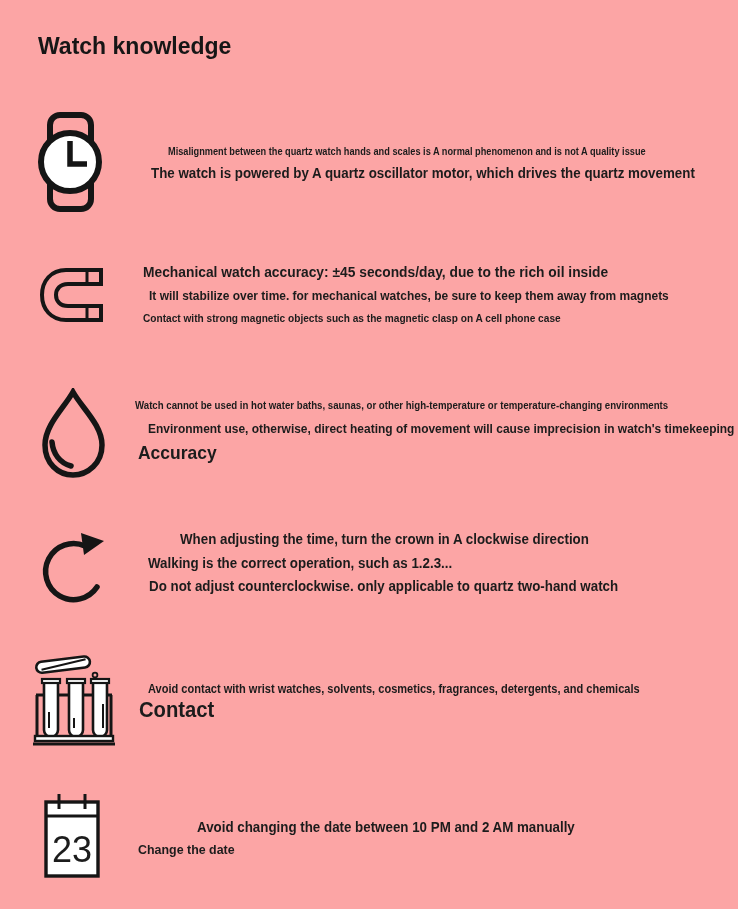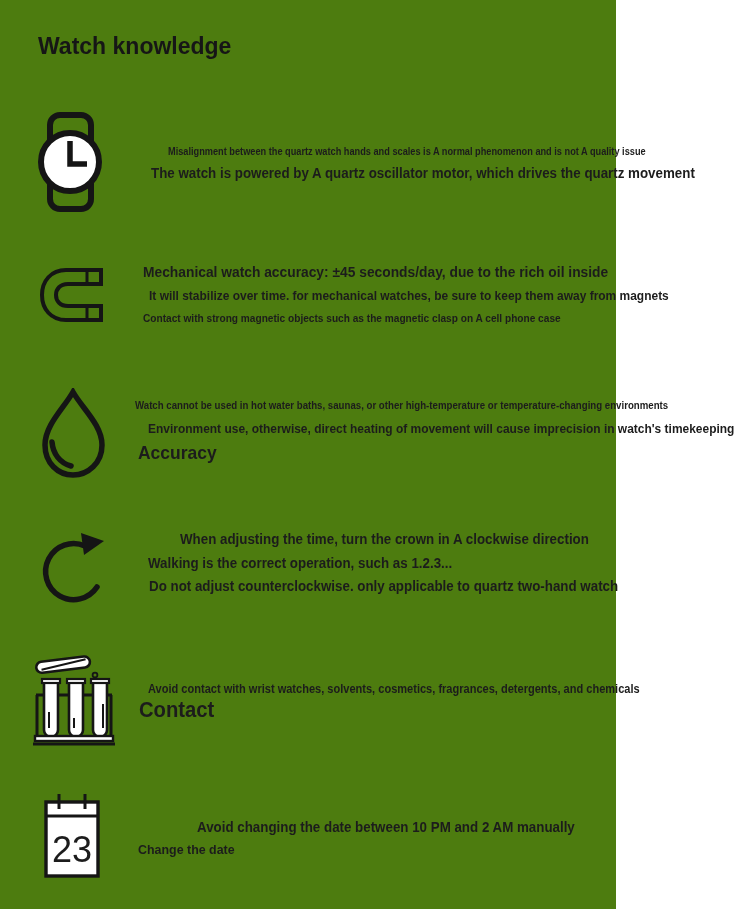--- a/index.html
+++ b/index.html
@@ -3,21 +3,21 @@
 <meta charset="utf-8">
 <style>
   html,body{margin:0;padding:0;}
   body{
     width:750px;height:909px;
     background:#ffffff;
     font-family:"Liberation Sans","DejaVu Sans",sans-serif;
     position:relative;
     overflow:hidden;
   }
-  .page{position:absolute;inset:0;width:616px;height:909px;background:#4d7c0f;}
+  .page{position:absolute;inset:0;width:738px;height:909px;background:#fca5a5;}
   .title{
     position:absolute;left:38px;top:33px;margin:0;
     font-size:23px;font-weight:bold;color:#161616;
     letter-spacing:0px;white-space:nowrap;
   }
   .t{
     position:absolute;margin:0;
     font-weight:bold;color:#1c1c1c;white-space:nowrap;
     transform:scaleX(0.92);transform-origin:left center;
     line-height:1.2;

